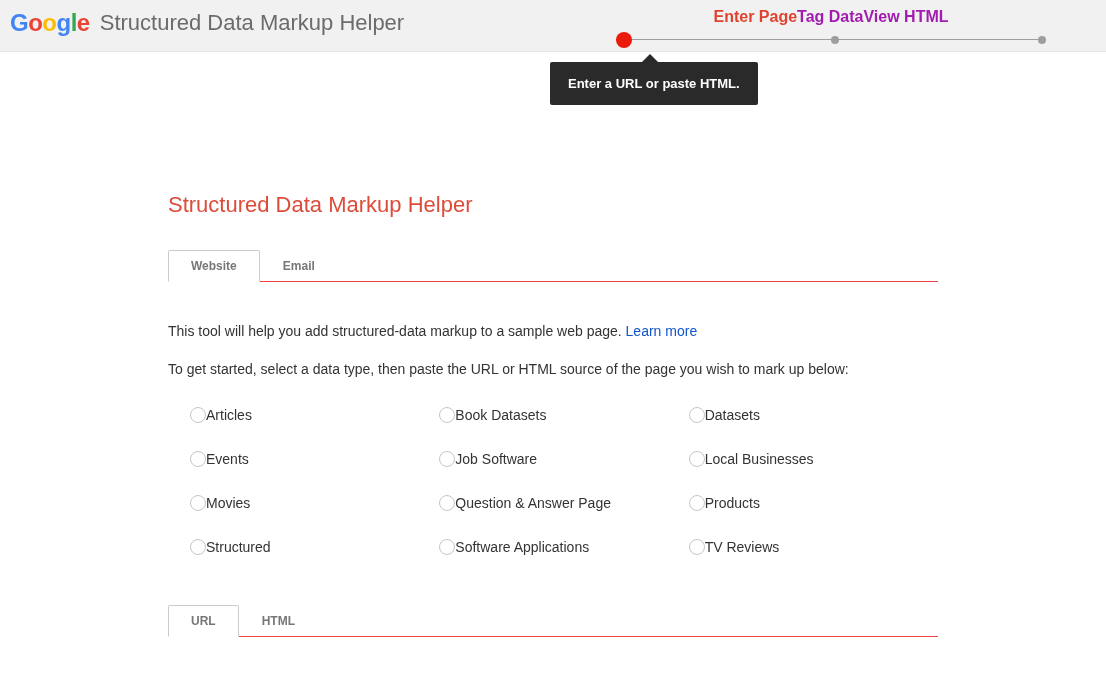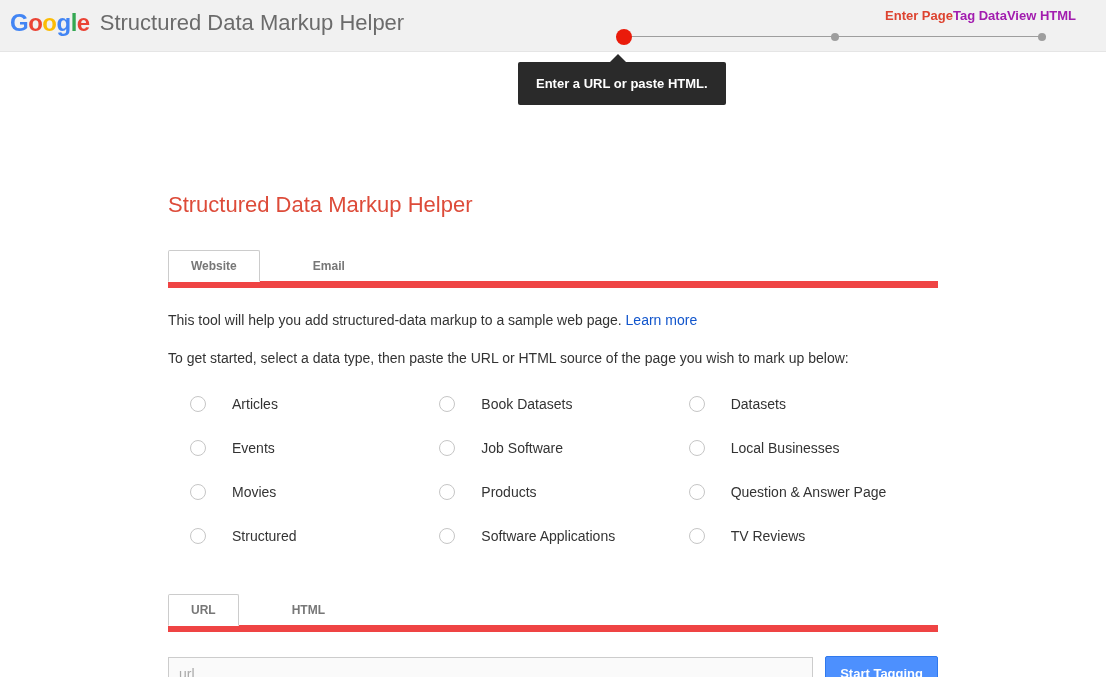--- a/index.html
+++ b/index.html
@@ -33,22 +33,22 @@
     
     .stepper {
       position: absolute;
       right: 0;
       top: 8px;
       width: 520px;
       padding-right: 30px;
     }
     .step-labels {
       display: flex;
-      justify-content: flex-end;
-      font-size: 13px;
+      justify-content: center;
+      font-size: 16px;
       margin-bottom: 6px;
     }
     .step-label { color: #a21caf; font-weight: bold; }
     .step-label.active { color: #dd4330; }
     .step-track {
       position: relative;
       height: 16px;
     }
     .step-line {
       position: absolute;
@@ -73,21 +73,21 @@
     }
     .dot.active {
       width: 16px; height: 16px; background: #ea1b0a; margin-top: 0;
       position: relative;
     }
 
     
     .tooltip {
       position: absolute;
       top: 62px;
-      left: 518px;
+      left: 550px;
       background: #2a2a2a;
       color: #fff;
       font-size: 13px;
       font-weight: bold;
       padding: 14px 18px;
       border-radius: 2px;
       white-space: nowrap;
     }
     .tooltip::before {
       content: "";
@@ -108,23 +108,22 @@
     .page-title {
       color: #dd4b39;
       font-size: 22px;
       font-weight: 400;
       margin-bottom: 32px;
     }
 
     
     .tabs {
       display: flex;
-      border-bottom: 7px solid #ef4444;
-      margin-bottom: 24px;
-      gap: 30px;
+      border-bottom: 1px solid #ef4444;
+      margin-bottom: 41px;
     }
     .tab {
       padding: 8px 22px;
       font-size: 12px;
       font-weight: bold;
       color: #777;
       cursor: pointer;
       border: 1px solid transparent;
       margin-bottom: -1px;
     }
@@ -141,21 +140,21 @@
 
     
     .types-grid {
       display: grid;
       grid-template-columns: repeat(3, 1fr);
       column-gap: 0;
       row-gap: 28px;
       padding-left: 22px;
       margin-bottom: 50px;
     }
-    .type-item { display: flex; align-items: flex-start; gap: 26px; font-size: 14px; cursor: pointer; }
+    .type-item { display: flex; align-items: flex-start; gap: 0; font-size: 14px; cursor: pointer; }
     .radio {
       width: 16px; height: 16px; border: 1px solid #c6c6c6; border-radius: 50%;
       flex-shrink: 0;
     }
 
     
     .input-row {
       display: flex;
       align-items: center;
       gap: 12px;
@@ -248,25 +247,25 @@
     <label class="type-item">
         <span class="radio"></span>
         <span>Local Businesses</span>
       </label>
     <label class="type-item">
         <span class="radio"></span>
         <span>Movies</span>
       </label>
     <label class="type-item">
         <span class="radio"></span>
+        <span>Question &amp; Answer Page</span>
+      </label>
+    <label class="type-item">
+        <span class="radio"></span>
         <span>Products</span>
-      </label>
-    <label class="type-item">
-        <span class="radio"></span>
-        <span>Question &amp; Answer Page</span>
       </label>
     <label class="type-item">
         <span class="radio"></span>
         <span>Structured</span>
       </label>
     <label class="type-item">
         <span class="radio"></span>
         <span>Software Applications</span>
       </label>
     <label class="type-item">

